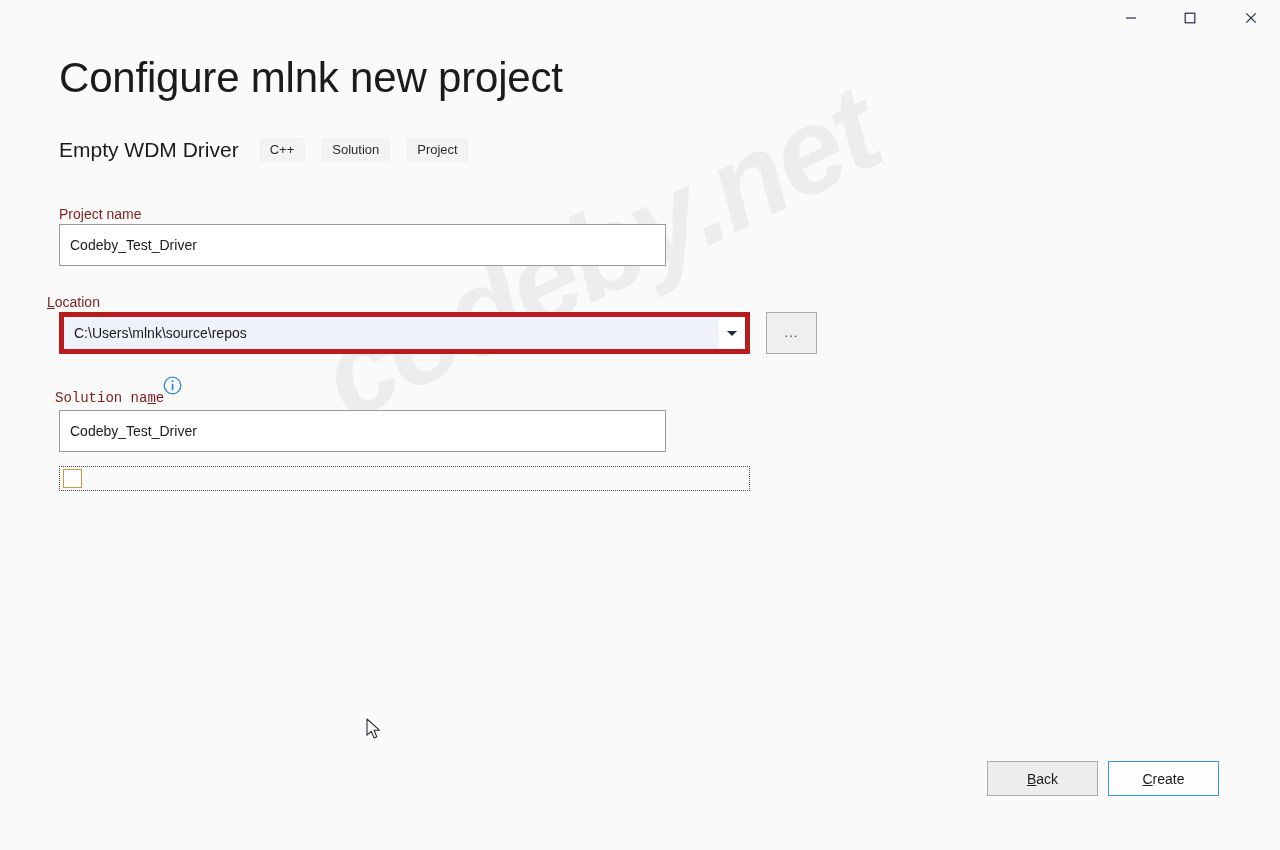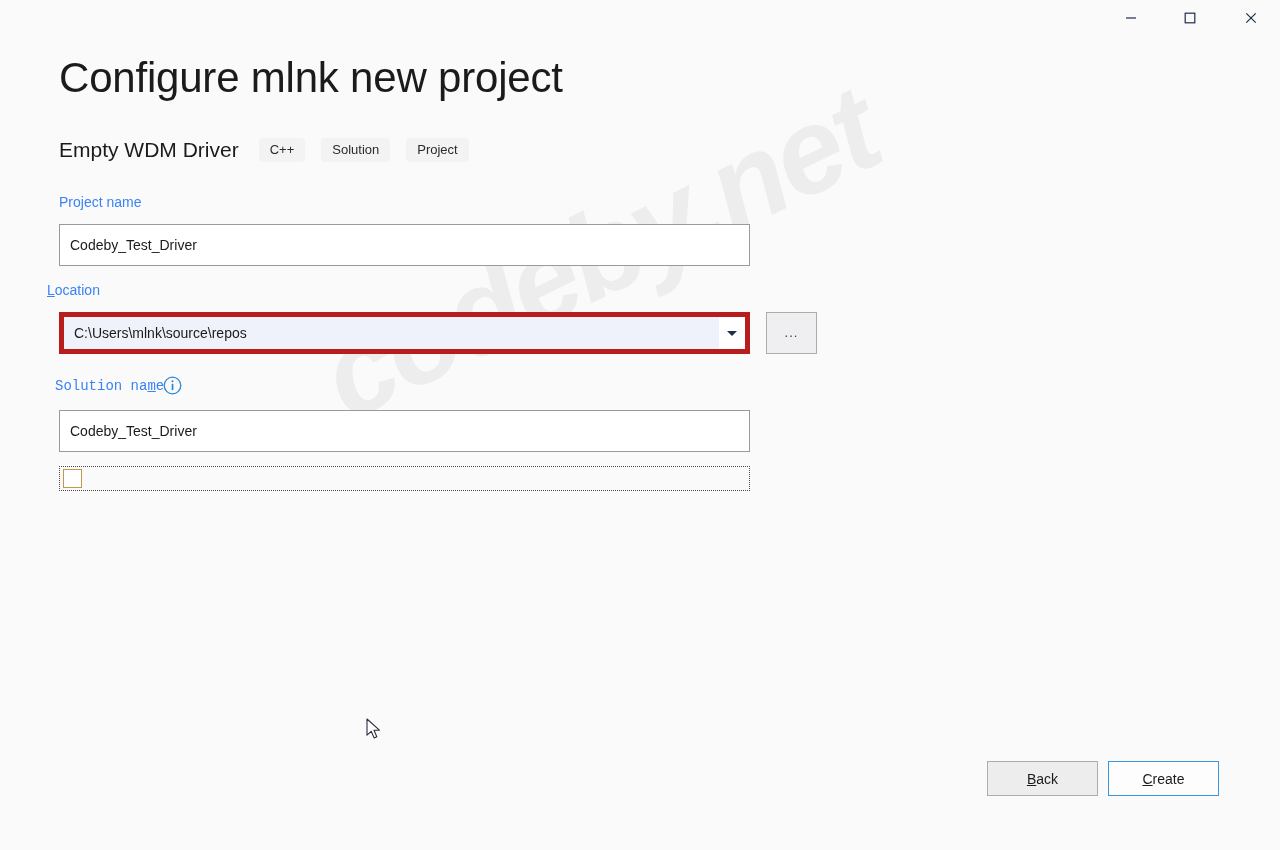--- a/index.html
+++ b/index.html
@@ -108,41 +108,42 @@
     font-size: 13px;
     color: #2B2B2B;
     padding: 5px 11px 6px 11px;
     white-space: nowrap;
     line-height: 1;
   }
 
   .field-label {
     position: absolute;
     font-size: 14px;
-    color: #3b82f6;
-    white-space: nowrap;
+    color: #7f1d1d;
+    white-space: nowrap;
+    margin-top: 12px;
   }
   .field-label .ak { text-decoration: underline; }
 
   #label-project { left: 59px; top: 194px; }
   #label-location { left: 47px; top: 282px; }
   #label-solution { left: 55px; top: 378px; font-family: Liberation Mono, monospace; }
 
   #info-icon {
     position: absolute;
     left: 163px;
     top: 376px;
     width: 19px;
     height: 19px;
   }
 
   .text-input {
     position: absolute;
     box-sizing: border-box;
-    width: 691px;
+    width: 607px;
     height: 42px;
     left: 59px;
     border: 1px solid #9A9A9A;
     background: #FFFFFF;
     font-family: "Liberation Sans", sans-serif;
     font-size: 14px;
     color: #1B1B1B;
     padding: 0 10px;
     outline: none;
   }

